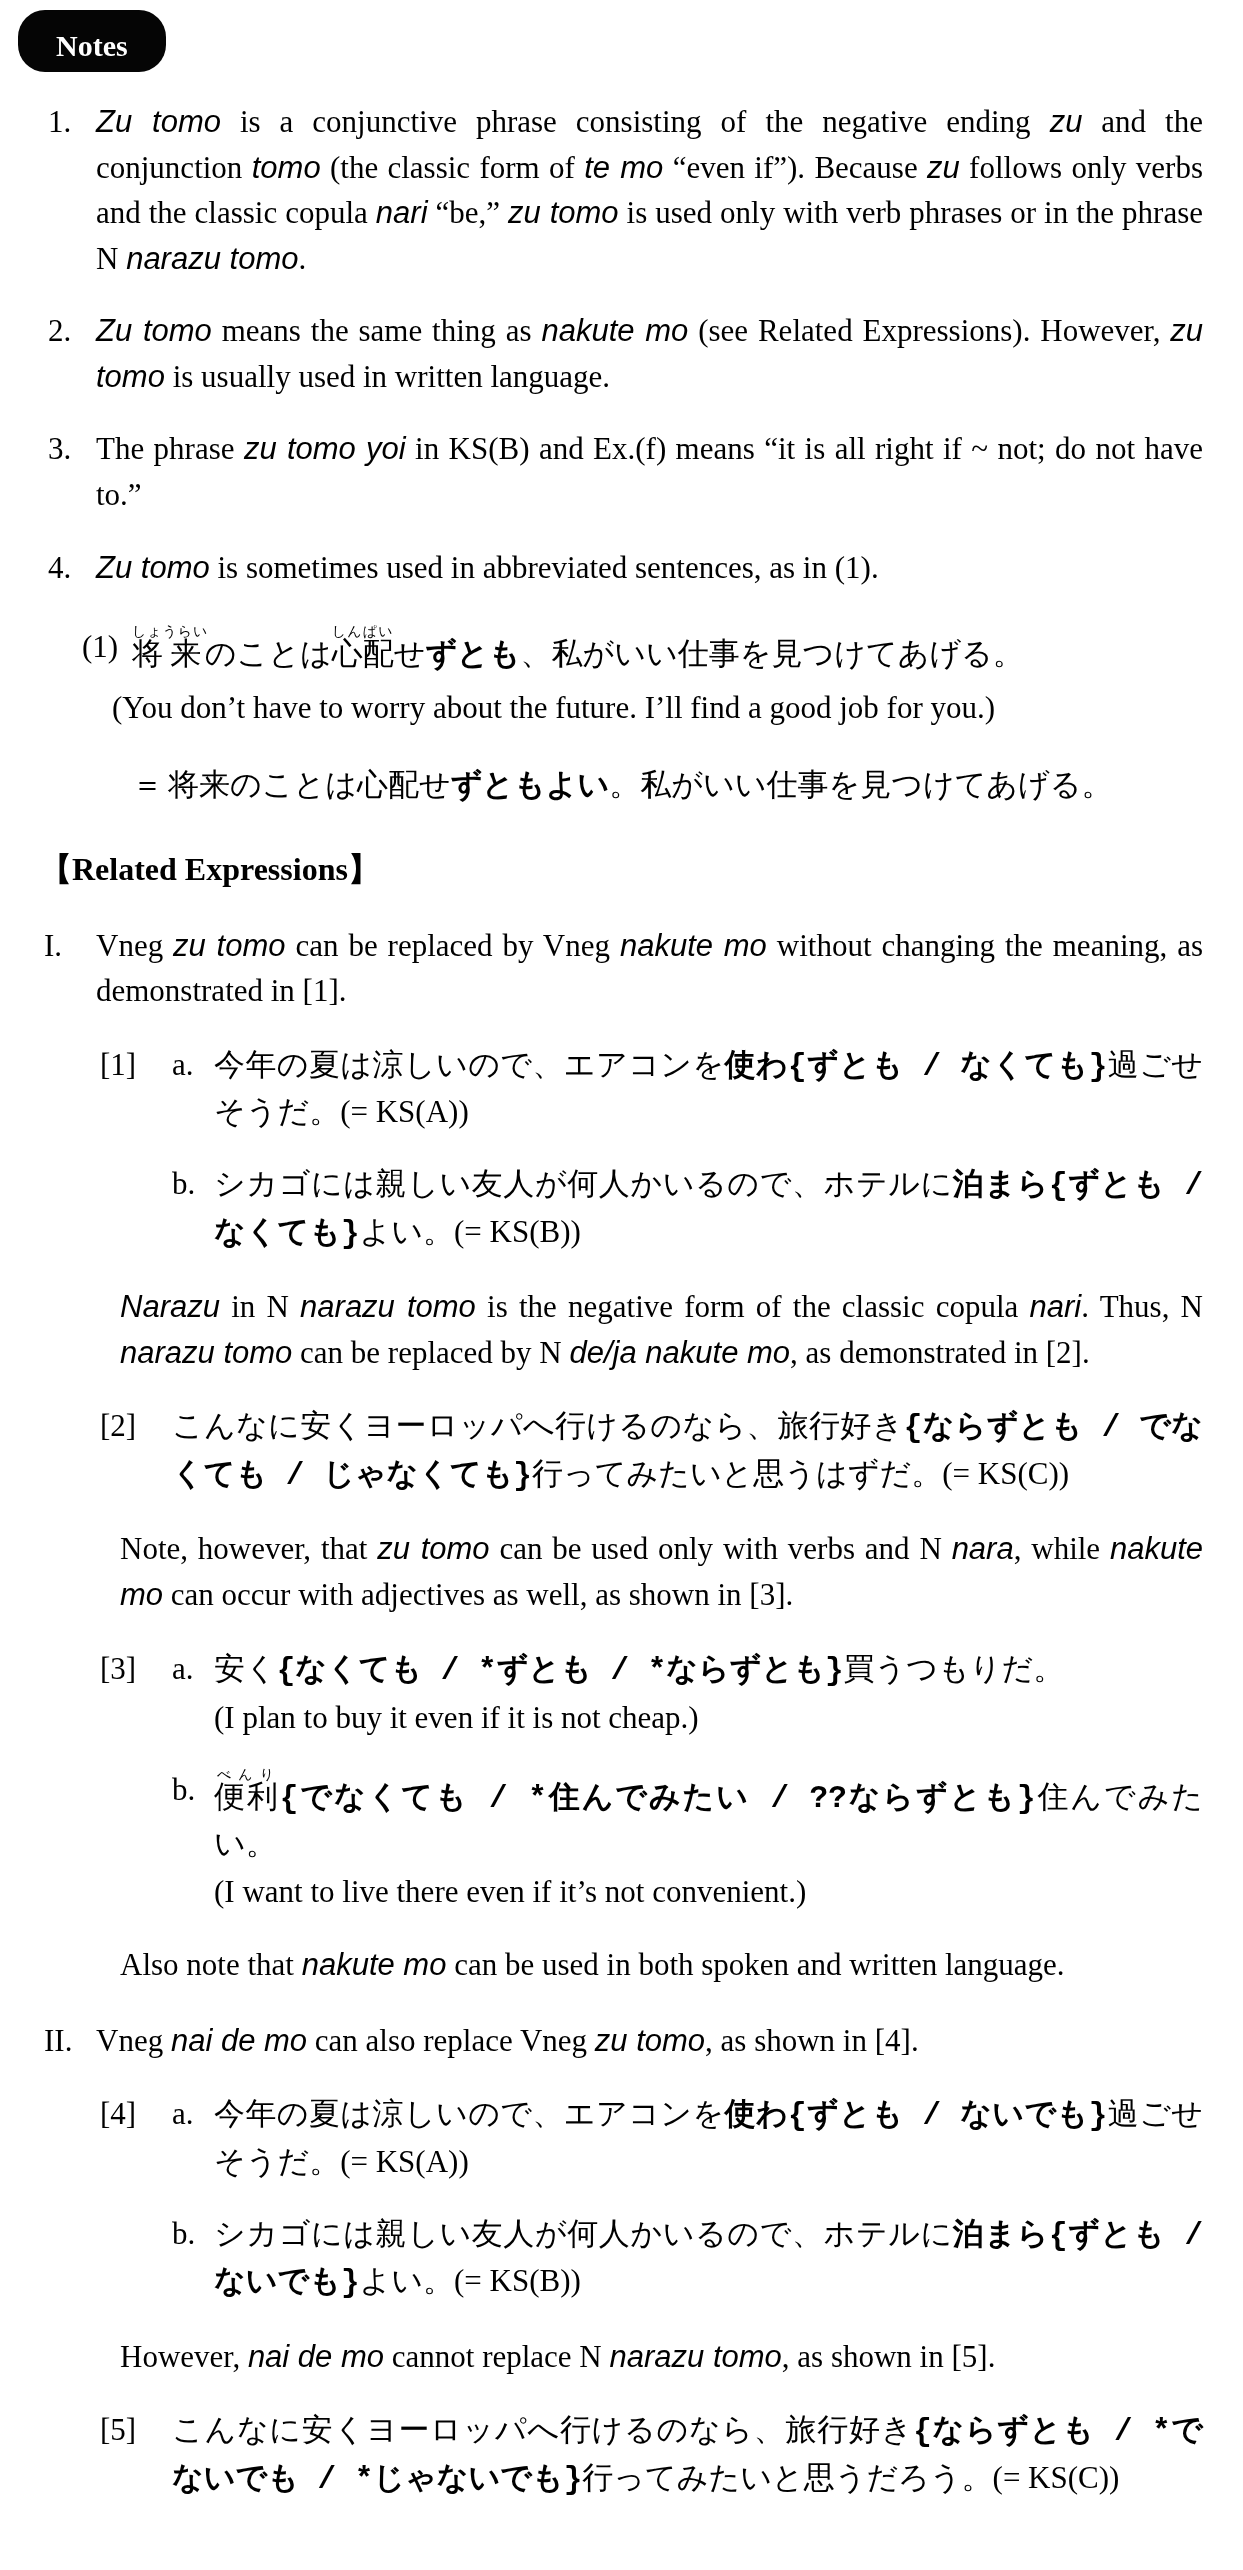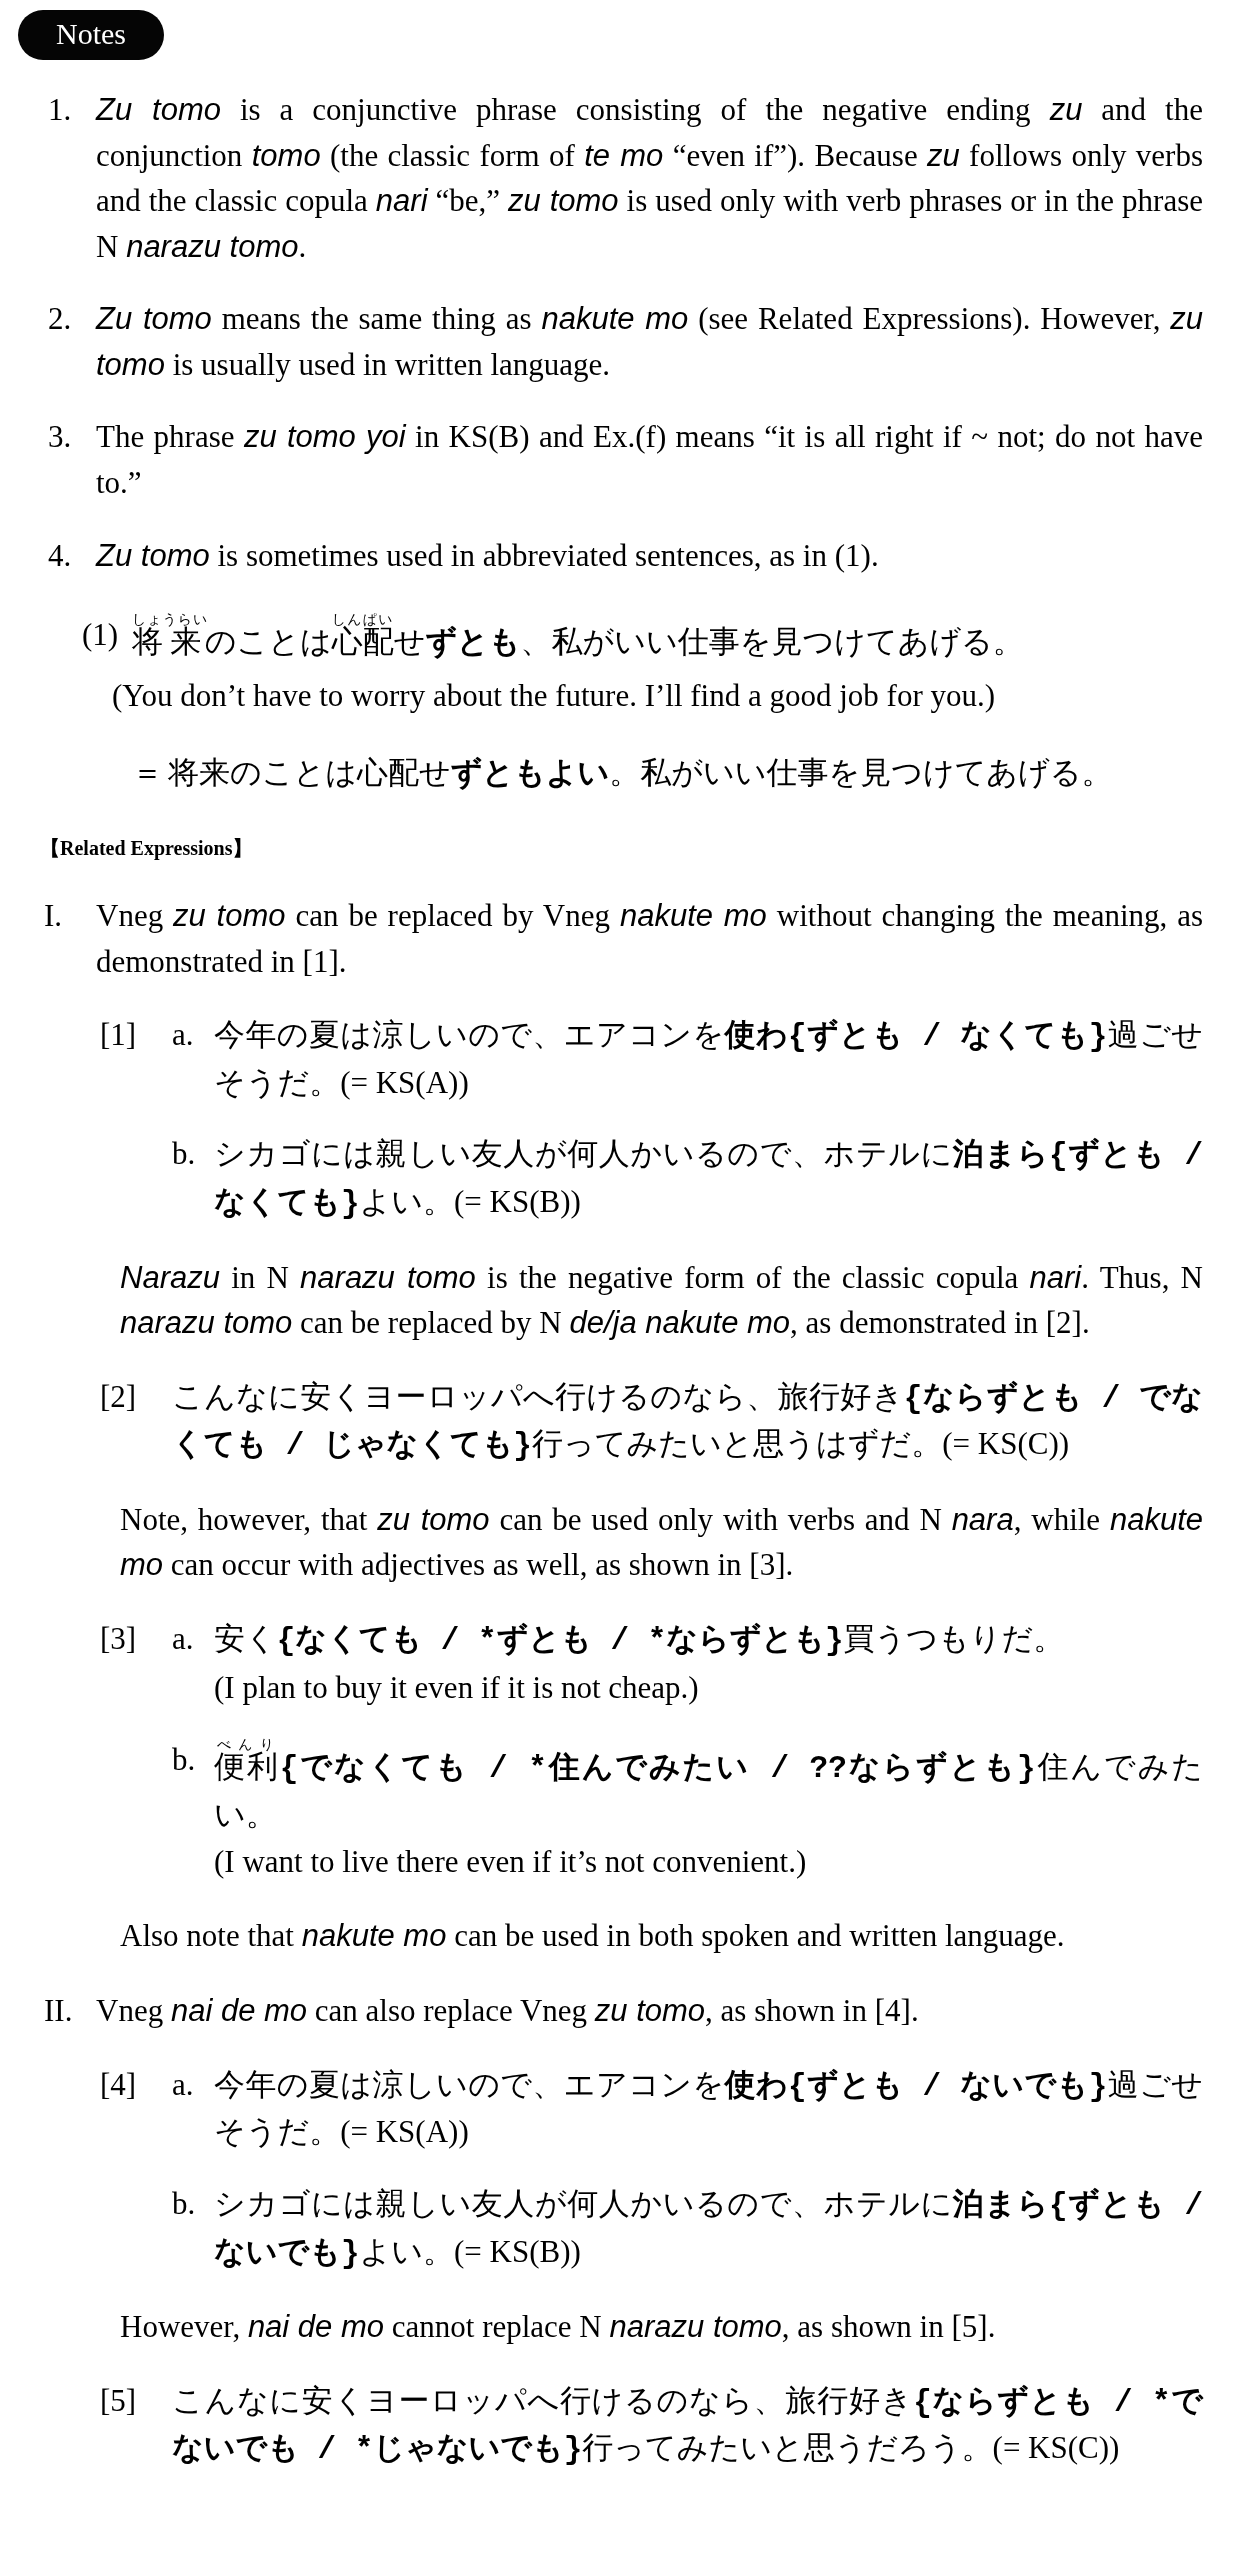--- a/index.html
+++ b/index.html
@@ -8,33 +8,33 @@
     color:#000;
     font-family:"Liberation Serif","DejaVu Serif",serif;
     font-size:31px;
     line-height:1.47;
     overflow:hidden;
   }
   .badge{
     display:inline-block;
     background:#050505;color:#fff;
     border-radius:27px;
-    padding:4px 38px 7px 38px;
+    padding:16px 38px 7px 38px;
     margin:10px 0 0 18px;
-    font-weight:normal;font-size:30px;line-height:1.3;
+    font-weight:bold;font-size:30px;line-height:1.3;
   }
   .blk{display:flex;align-items:flex-start;padding-right:40px;}
   .lbl,.lbl2{flex:0 0 auto;}
   .txt{flex:1 1 auto;text-align:justify;}
   
   .n{padding-left:48px;margin-top:27px;}   .n .lbl{width:48px;}
   .ex{padding-left:82px;margin-top:34px;}  .ex .lbl{width:50px;}
   .tr{padding-left:112px;margin-top:6px;}
   .eq{padding-left:132px;margin-top:32px;} .eq .lbl{width:36px;}
-  .h{padding-left:40px;margin-top:36px;font-weight:bold;font-size:20px;}
+  .h{padding-left:40px;margin-top:36px;font-weight:bold;font-size:32px;}
   .r1{padding-left:44px;margin-top:30px;}  .r1 .lbl{width:52px;}
   .p{padding-left:120px;margin-top:28px;}
   .br{padding-left:100px;margin-top:28px;}    .br .lbl{width:72px;}
   .brsub{padding-left:100px;margin-top:28px;} .brsub .lbl{width:72px;} .brsub .lbl2{width:42px;}
   .sub{padding-left:172px;margin-top:26px;}   .sub .lbl2{width:42px;}
   .tr2{padding-left:214px;margin-top:2px;}
   
   .i{font-style:italic;font-family:"Liberation Sans","DejaVu Sans",sans-serif;}
   .g{font-weight:bold;font-family:Liberation Mono, monospace;}
   ruby{ruby-position:over;}

